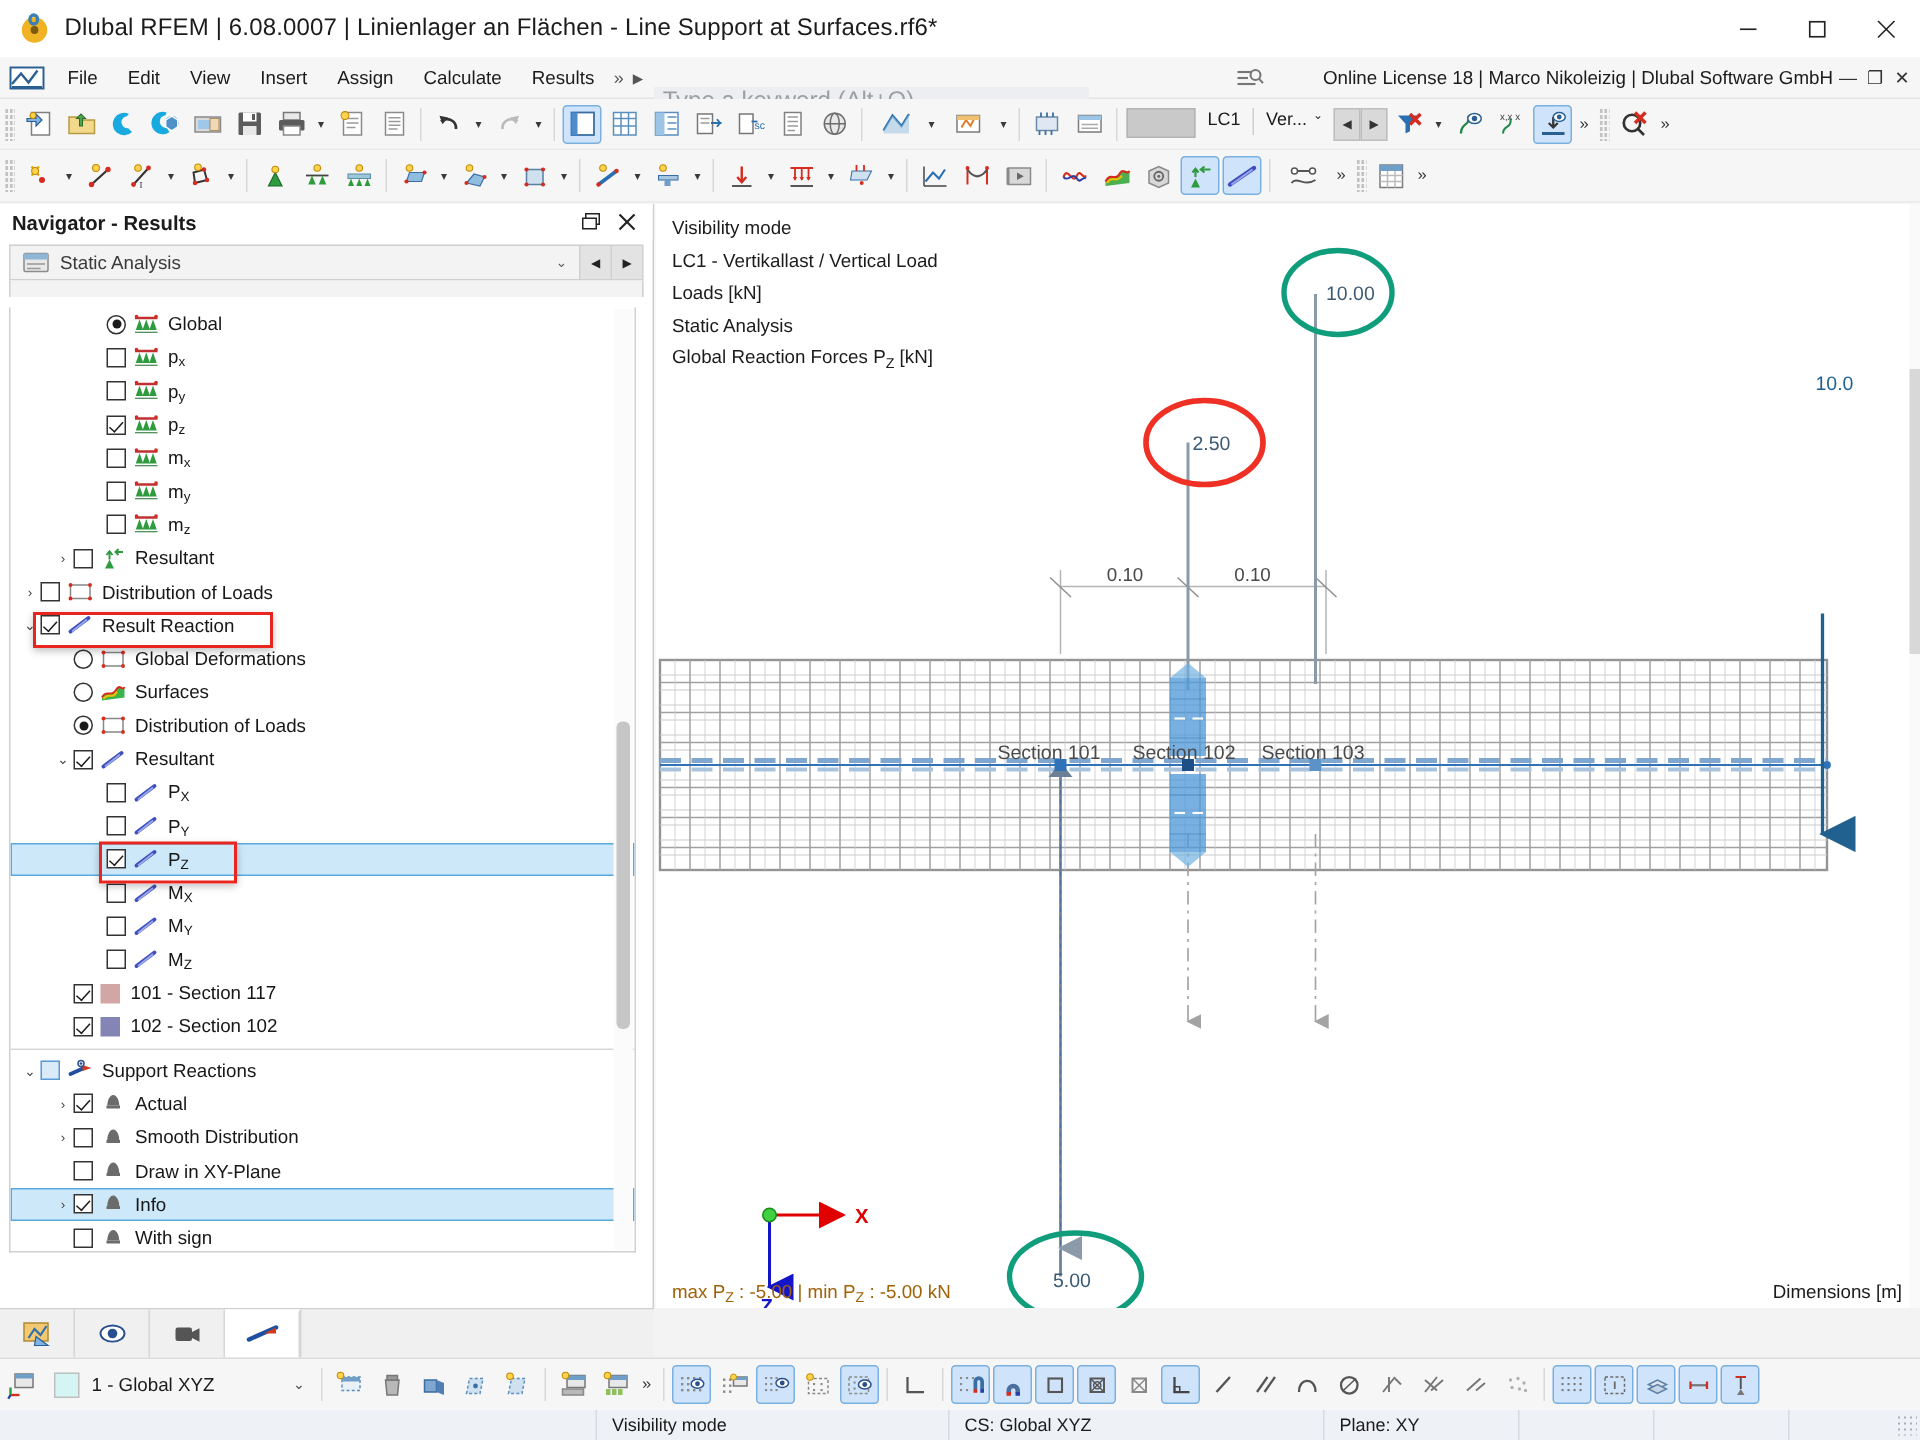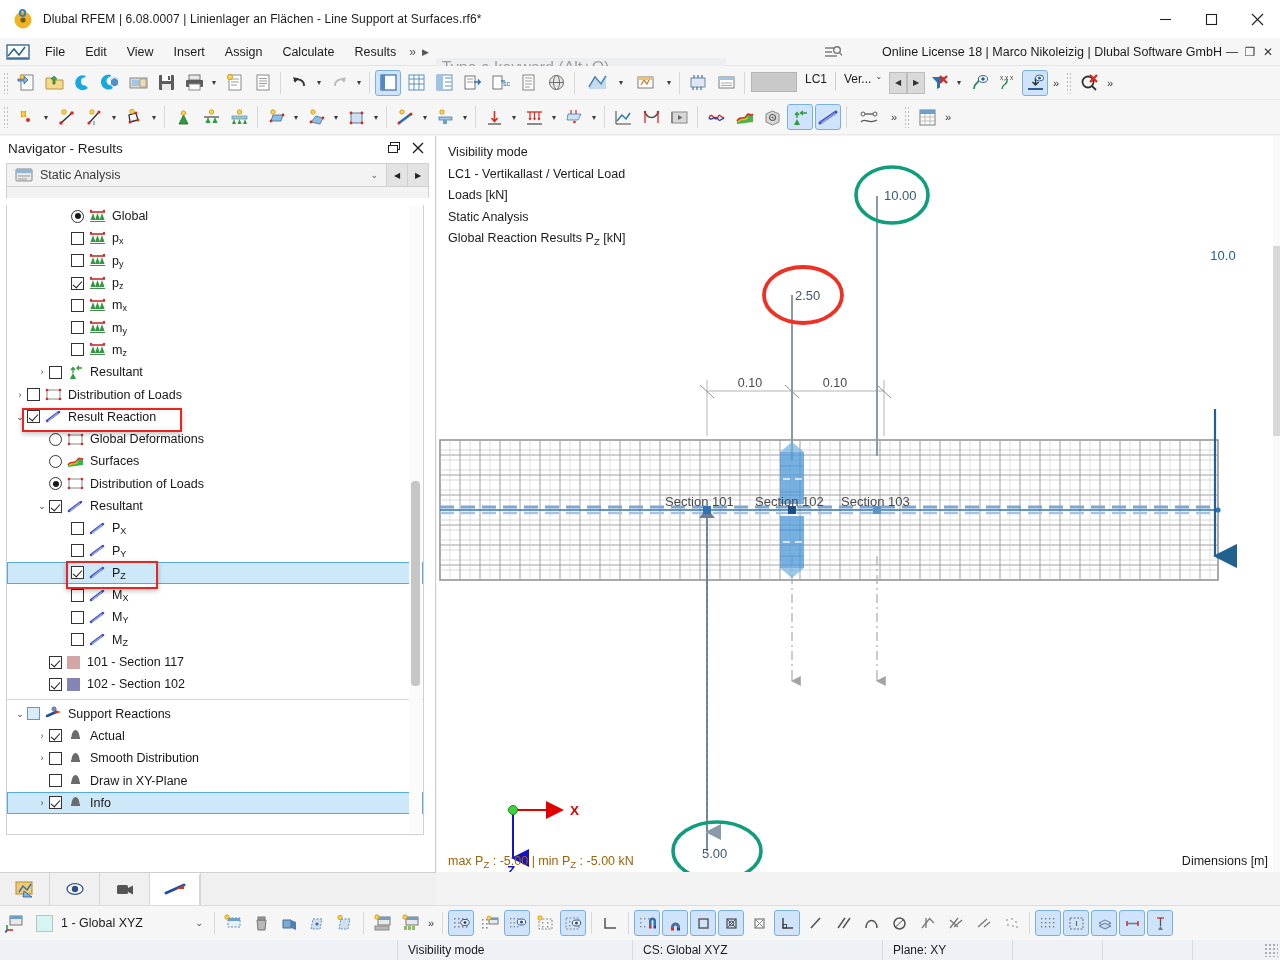--- a/index.html
+++ b/index.html
@@ -12,21 +12,21 @@
     -webkit-font-smoothing: antialiased;
   }
   .app { position:relative; width:1280px; height:960px; background:#f3f3f3; }
 
   
   .titlebar {
     position:absolute; left:0; top:0; width:1280px; height:38px;
     background:#ffffff; display:flex; align-items:center;
   }
   .title-icon { width:22px; height:22px; margin-left:12px; margin-right:9px; position:relative; }
-  .title-text { font-size:12px; color:#1b1b1b; letter-spacing:0.1px; }
+  .title-text { font-size:16px; color:#1b1b1b; letter-spacing:0.1px; }
   .win-btns { position:absolute; right:0; top:0; height:38px; display:flex; }
   .win-btn { width:46px; height:38px; display:flex; align-items:center; justify-content:center; }
   .win-btn svg { display:block; }
 
   
   .menubar {
     position:absolute; left:0; top:38px; width:1280px; height:28px;
     background:#f6f6f6; display:flex; align-items:center;
     border-bottom:1px solid #e4e4e4;
   }
@@ -66,21 +66,21 @@
   .lc-sep { width:1px; height:18px; background:#cfcfcf; }
   .lc-name { font-size:12px; padding:0 4px 0 8px; color:#1b1b1b; }
   .lc-arrow { font-size:8px; color:#333; padding-right:5px; }
   .navbtn { width:18px; height:22px; background:#d9d9d9; border:1px solid #bdbdbd;
             display:flex; align-items:center; justify-content:center; font-size:8px; color:#333; }
 
   
   .navpanel { position:absolute; left:0; top:136px; width:436px; height:736px;
               background:#ffffff; border-right:1px solid #cfcfcf; }
   .nav-header { height:24px; display:flex; align-items:center; padding-left:8px;
-                font-size:13.5px; font-weight:normal; color:#1b1b1b; background:#ffffff; }
+                font-size:13.5px; font-weight:bold; color:#1b1b1b; background:#ffffff; }
   .nav-header .hbtns { margin-left:auto; display:flex; align-items:center; gap:10px; padding-right:10px; }
   .nav-hbtn { width:14px; height:14px; display:flex; align-items:center; justify-content:center; color:#222; }
   .nav-combo { margin:3px 6px 0 6px; height:24px; border:1px solid #d0d0d0; background:#f3f3f3;
                display:flex; align-items:center; }
   .nav-combo-icon { width:18px; height:14px; margin:0 7px 0 8px; position:relative; }
   .nav-combo-text { font-size:12.5px; color:#3a3a3a; }
   .nav-combo-arrow { margin-left:auto; font-size:9px; color:#5a5a5a; padding:0 8px; }
   .nav-combo-nav { width:21px; height:22px; background:#e3e3e3; border-left:1px solid #d0d0d0;
                    display:flex; align-items:center; justify-content:center; font-size:8px; color:#222; }
   .nav-strip { height:11px; background:#f3f3f3; margin:0 6px; border-left:1px solid #d0d0d0;
@@ -1020,20 +1020,30 @@
           <div class="trow sel">
             <div style="width: 28px; flex: 0 0 auto;"></div>
             <div class="twist">›</div>
             <div class="cbx on"></div>
             <div class="ticon"><svg width="17" height="15" viewBox="0 0 17 15">
                 <path d="M8.5 2 C11 2 12.5 6 12.5 9 L4.5 9 C4.5 6 6 2 8.5 2z" fill="#6b6b6b"></path>
                 <rect x="4" y="9" width="9" height="2" fill="#6b6b6b"></rect>
               </svg></div>
             <div class="tlabel">Info</div>
           </div>
+          <div class="trow">
+            <div style="width: 28px; flex: 0 0 auto;"></div>
+            <div class="twist empty">›</div>
+            <div class="cbx"></div>
+            <div class="ticon"><svg width="17" height="15" viewBox="0 0 17 15">
+                <path d="M8.5 2 C11 2 12.5 6 12.5 9 L4.5 9 C4.5 6 6 2 8.5 2z" fill="#6b6b6b"></path>
+                <rect x="4" y="9" width="9" height="2" fill="#6b6b6b"></rect>
+              </svg></div>
+            <div class="tlabel">With sign</div>
+          </div>
         </div>
       <div class="tree-scroll">
         <div class="tree-thumb" style="top:275px;height:205px"></div>
       </div>
     </div>
 
     <div class="redbox" style="left:22px;top:272px;width:160px;height:24px;"></div>
     <div class="redbox" style="left:66px;top:425px;width:92px;height:28px;"></div>
   </div>
 
@@ -1066,21 +1076,21 @@
     <div class="ntab-rest"></div>
   </div>
 
   <div class="viewport">
 
     <div class="vp-info">
       <div>Visibility mode</div>
       <div>LC1 - Vertikallast / Vertical Load</div>
       <div>Loads [kN]</div>
       <div>Static Analysis</div>
-      <div><span>Global Reaction Results P</span><sub>Z</sub><span> [kN]</span></div>
+      <div><span>Global Reaction Forces P</span><sub>Z</sub><span> [kN]</span></div>
     </div>
 
     <svg width="843" height="736" style="position:absolute;left:0;top:0">
       <defs>
         <marker id="arrDown" markerWidth="9" markerHeight="9" refX="4.5" refY="8" orient="auto">
           <path d="M0,0 L9,0 L4.5,9 z" fill="#8b9aa8"></path>
         </marker>
         <marker id="arrDownBlue" markerWidth="11" markerHeight="11" refX="5.5" refY="10" orient="auto">
           <path d="M0,0 L11,0 L5.5,11 z" fill="#20618f"></path>
         </marker>

